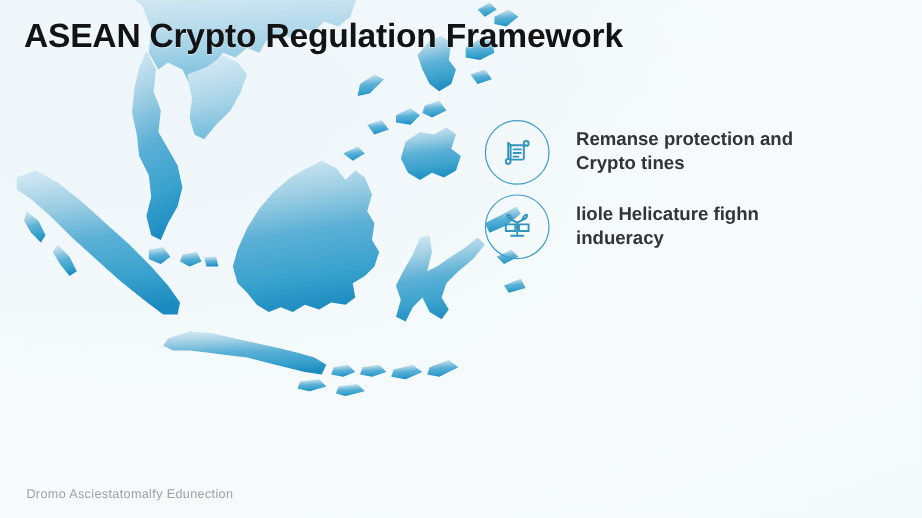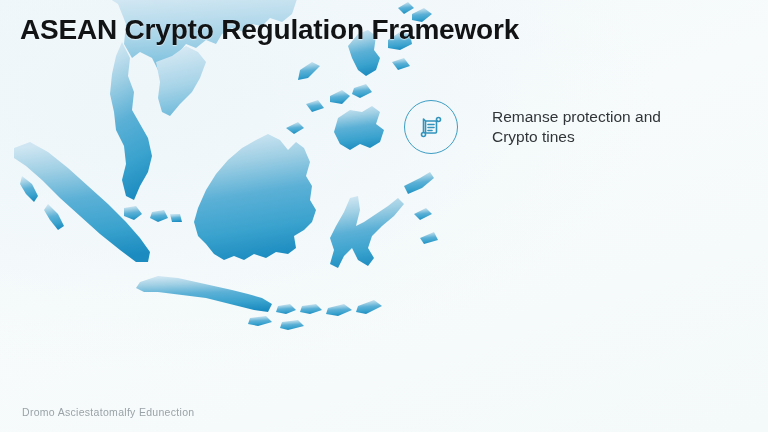--- a/index.html
+++ b/index.html
@@ -85,25 +85,25 @@
     left: 0;
     right: 0;
     text-align: center;
     font-size: 7px;
     font-weight: 700;
     letter-spacing: 0.4px;
     color: #2f87b0;
     opacity: 0.85;
   }
   .bullet-text {
-    margin-left: 34px;
+    margin-left: 22px;
     font-size: 15.5px;
     line-height: 1.28;
     color: #313538;
-    font-weight: 400;
+    font-weight: 700;
     max-width: 250px;
   }
 
   
   .footer-caption {
     position: absolute;
     left: 22px;
     bottom: 14px;
     font-size: 10.5px;
     color: #9aa3a8;
@@ -203,18 +203,37 @@
           </g>
         </svg>
       </div>
       <div class="bullet-text">
         <span>Remanse protection and</span><br>
         <span>Crypto tines</span>
       </div>
     </div>
 
 
+    <div class="bullet">
+      <div class="bullet-icon">
+        <svg width="28" height="26" viewBox="0 0 28 26" xmlns="http://www.w3.org/2000/svg">
+          <g fill="none" stroke="#3293bd" stroke-width="1.6" stroke-linecap="round" stroke-linejoin="round">
+            <path d="M14 9.5 L14 19"></path>
+            <path d="M9 20.5 L19 20.5"></path>
+            <path d="M14 9.5 L7 6 M14 9.5 L21 6"></path>
+            <path d="M7 6 C5 4 5.5 2.5 7 3 C8.4 3.5 8.6 5 9.6 6.4"></path>
+            <path d="M21 6 C23 4 22.5 2.5 21 3 C19.6 3.5 19.4 5 18.4 6.4"></path>
+            <rect x="4.5" y="11" width="8" height="5.5"></rect>
+            <rect x="15.5" y="11" width="8" height="5.5"></rect>
+          </g>
+        </svg>
+      </div>
+      <div class="bullet-text">
+        <span>liole Helicature fighn</span><br>
+        <span>indueracy</span>
+      </div>
+    </div>
 
   </div>
 
   <div class="footer-caption">Dromo Asciestatomalfy Edunection</div>
 
 </div>
 
 </body></html>

